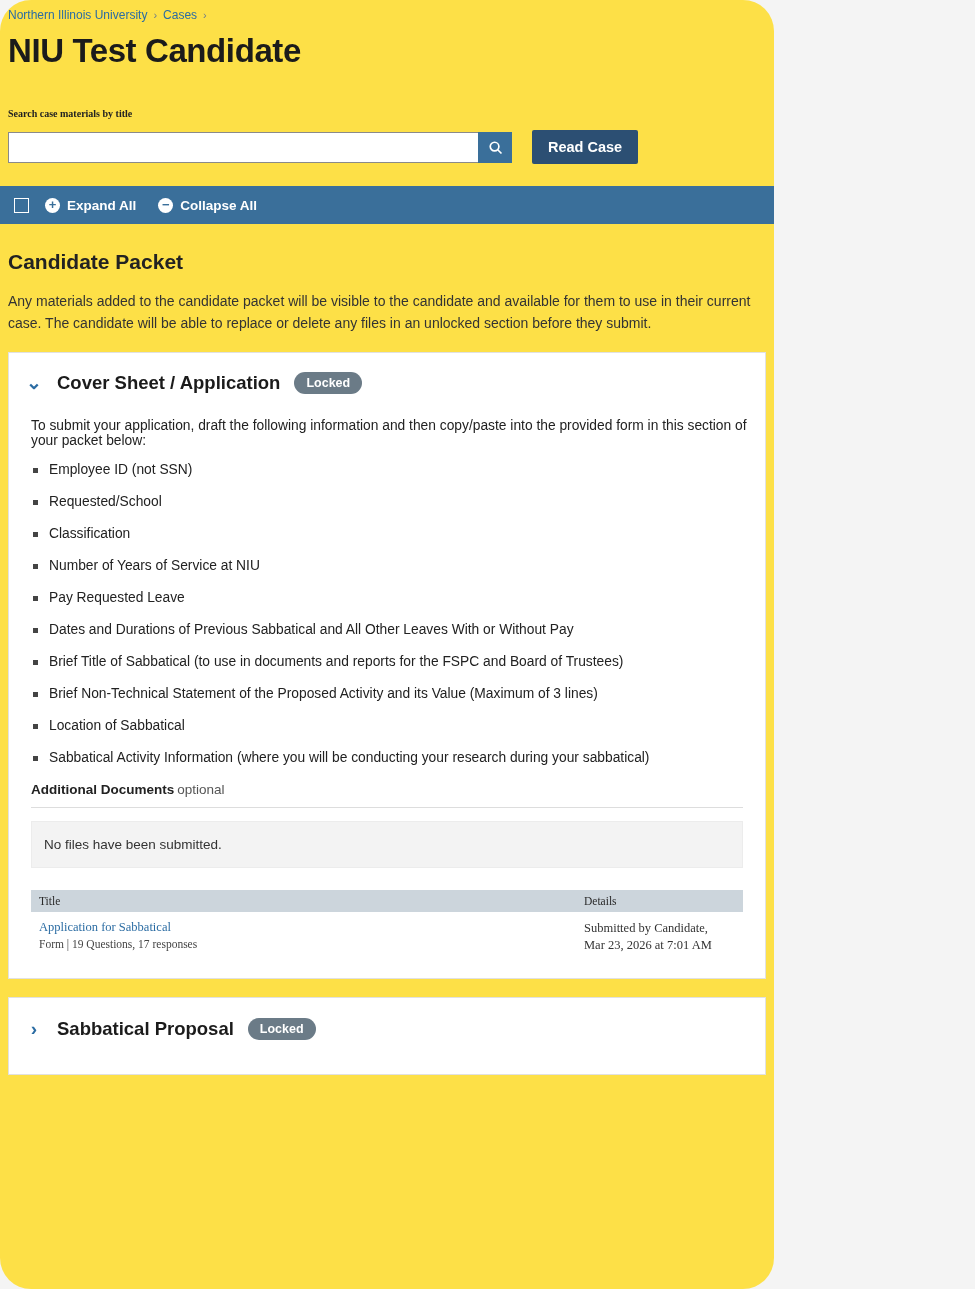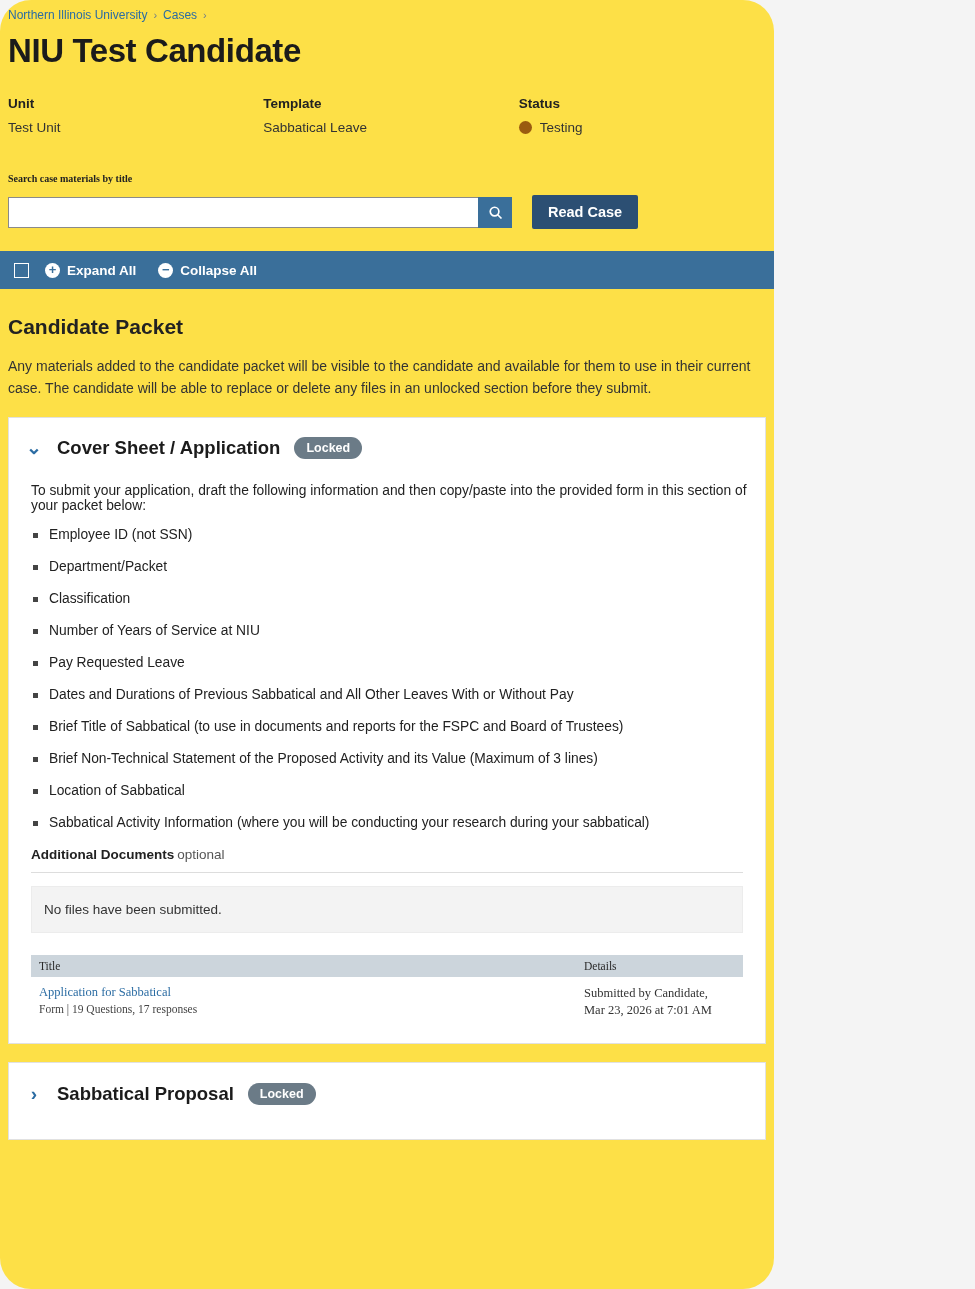--- a/index.html
+++ b/index.html
@@ -318,37 +318,20 @@
 
   <div class="breadcrumb">
     <a href="#">Northern Illinois University</a>
     <span class="sep">›</span>
     <a href="#">Cases</a>
     <span class="sep">›</span>
   </div>
 
   <div class="page-title">NIU Test Candidate</div>
 
-  <div class="meta-row">
-    <div class="meta-col">
-      <div class="meta-label">Unit</div>
-      <div class="meta-value">Test Unit</div>
-    </div>
-    <div class="meta-col">
-      <div class="meta-label">Template</div>
-      <div class="meta-value">Sabbatical Leave</div>
-    </div>
-    <div class="meta-col">
-      <div class="meta-label">Status</div>
-      <div class="meta-value">
-        <span class="status-dot"></span>
-        <span>Testing</span>
-      </div>
-    </div>
-  </div>
 
 
   <div class="search-label">Search case materials by title</div>
   <div class="search-row">
     <div class="search-box">
       <input class="search-input" type="text" placeholder="" style="">
       <button class="search-btn">
         <svg width="15" height="15" viewBox="0 0 16 16">
           <circle cx="7" cy="7" r="4.6" fill="none" stroke="#ffffff" stroke-width="1.8"></circle>
           <line x1="10.4" y1="10.4" x2="14.4" y2="14.4" stroke="#ffffff" stroke-width="1.8"></line>
@@ -384,21 +367,21 @@
   <div class="card">
     <div class="card-head">
       <span class="chev">⌄</span>
       <span class="card-title">Cover Sheet / Application</span>
       <span class="badge">Locked</span>
     </div>
     <div class="card-body">
       <div class="intro">To submit your application, draft the following information and then copy/paste into the provided form in this section of your packet below:</div>
       <ul class="bullets">
         <li>Employee ID (not SSN)</li>
-        <li>Department/Packet</li>
+        <li>Requested/School</li>
         <li>Classification</li>
         <li>Number of Years of Service at NIU</li>
         <li>Pay Requested Leave</li>
         <li>Dates and Durations of Previous Sabbatical and All Other Leaves With or Without Pay</li>
         <li>Brief Title of Sabbatical (to use in documents and reports for the FSPC and Board of Trustees)</li>
         <li>Brief Non-Technical Statement of the Proposed Activity and its Value (Maximum of 3 lines)</li>
         <li>Location of Sabbatical</li>
         <li>Sabbatical Activity Information (where you will be conducting your research during your sabbatical)</li>
       </ul>
 

